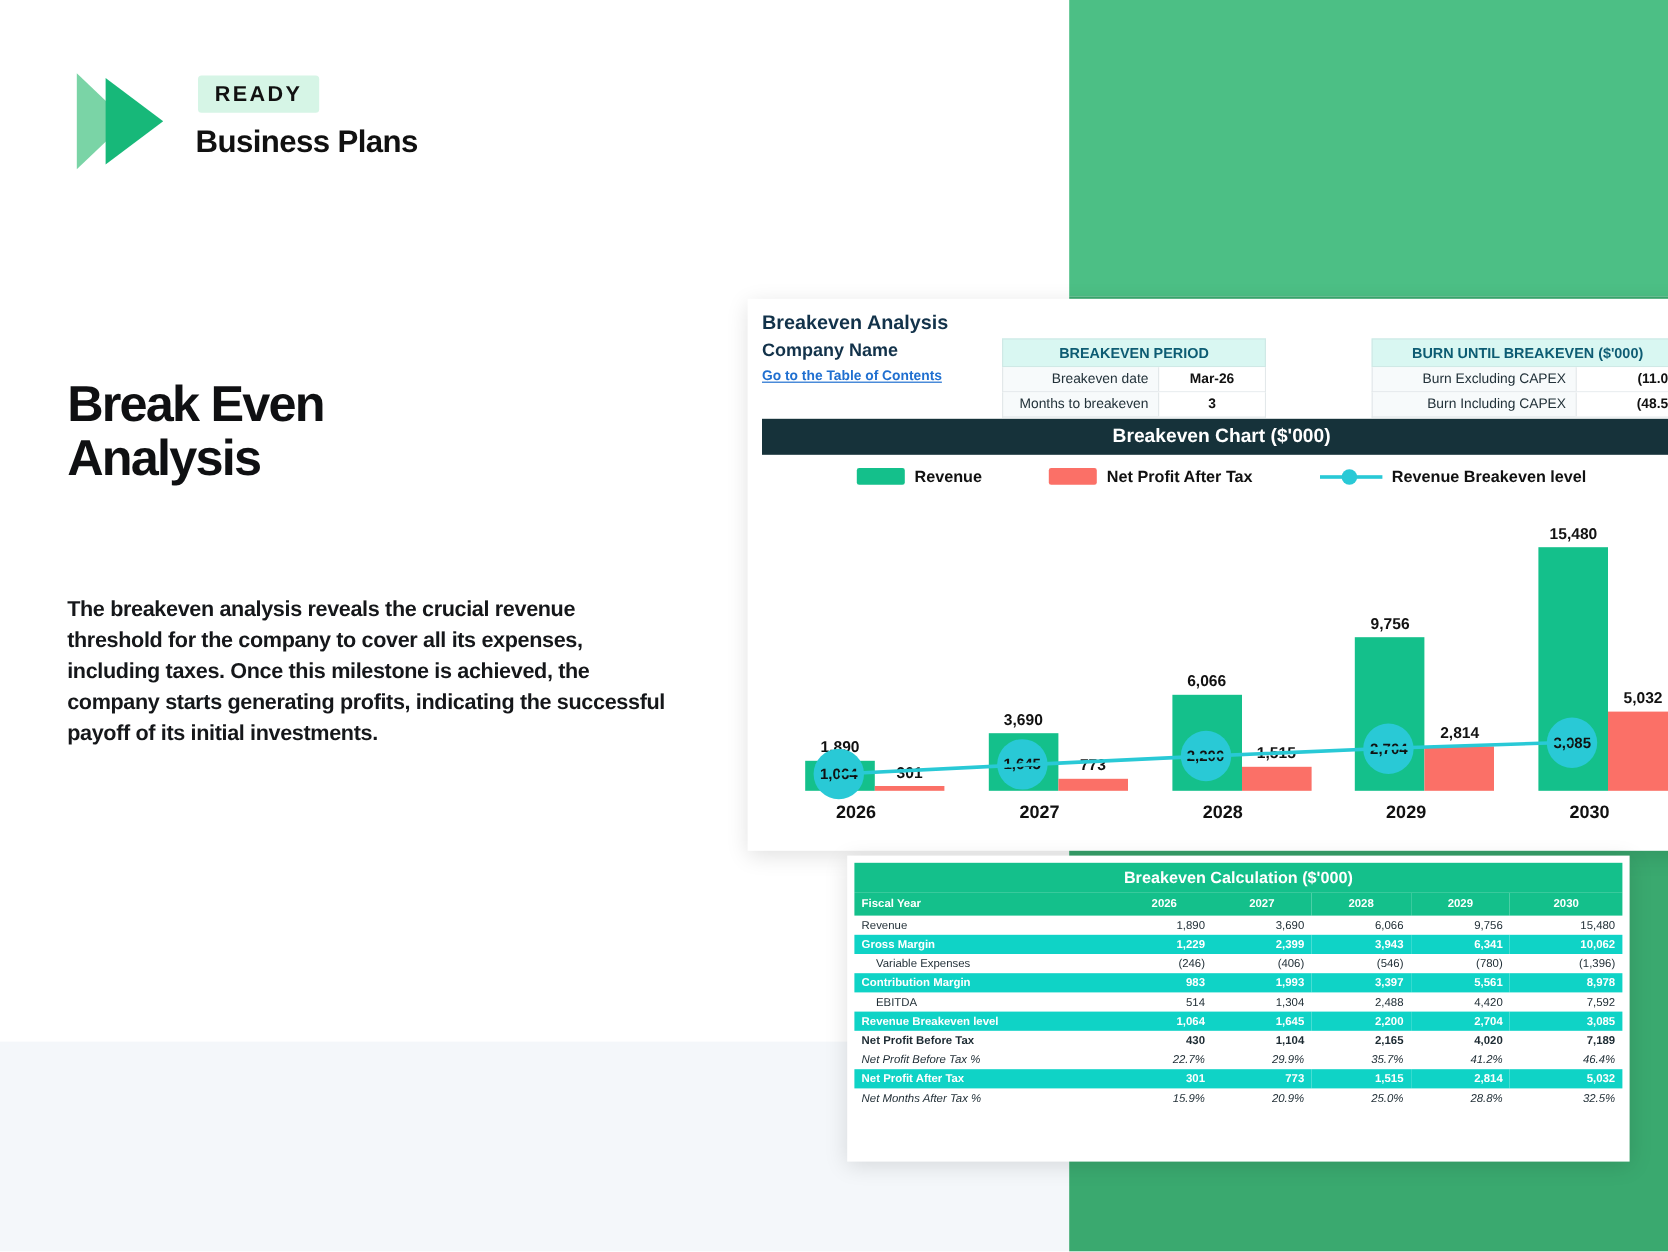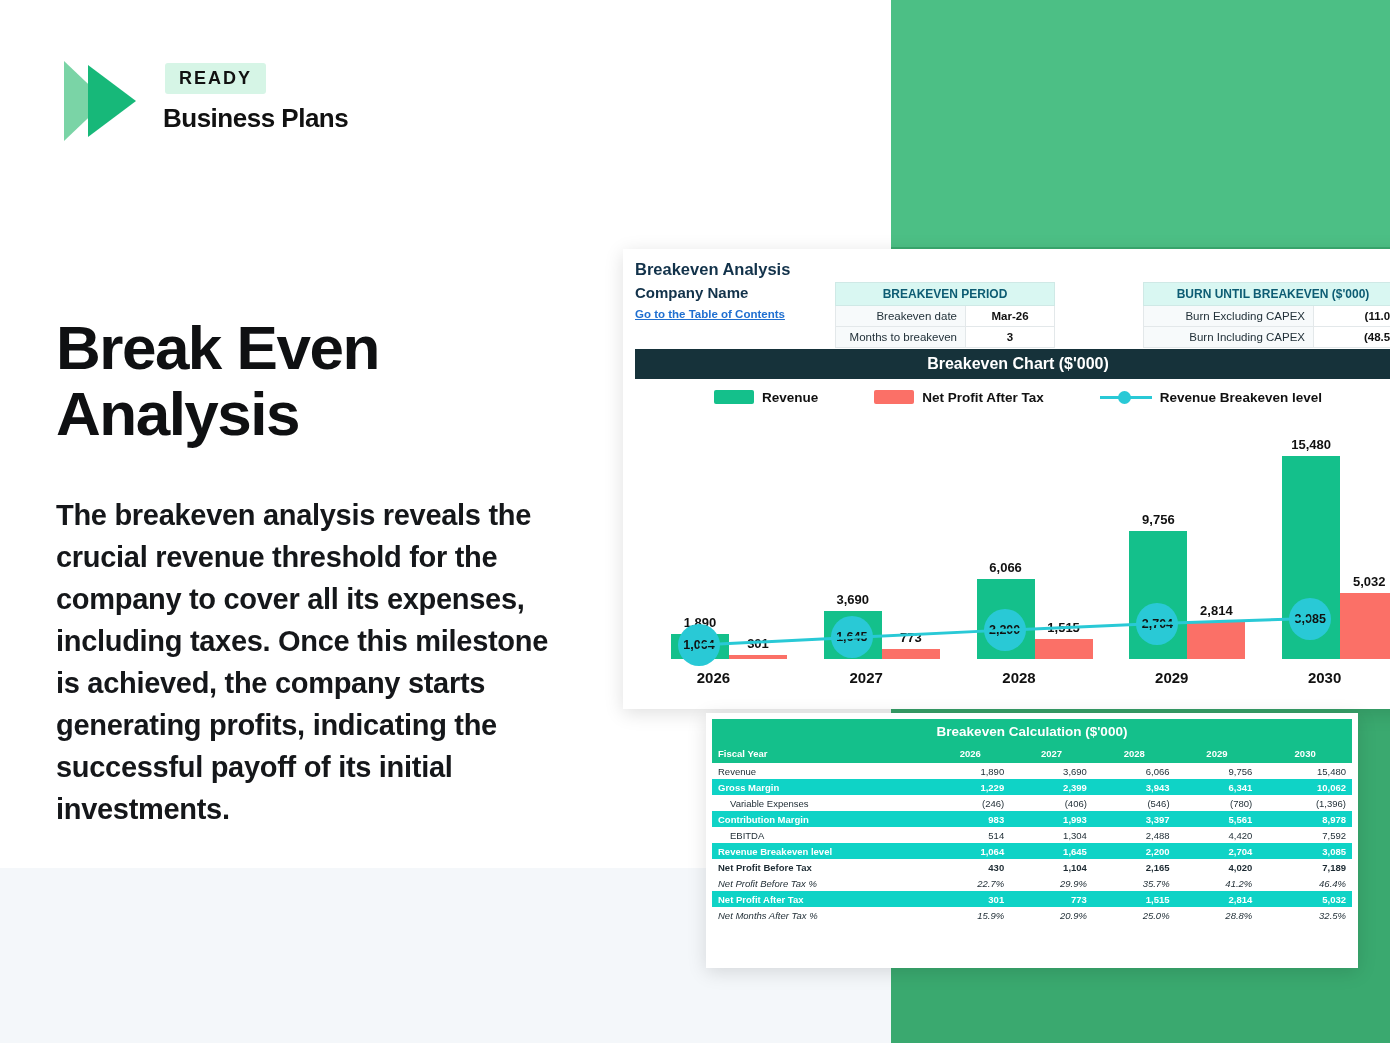--- a/index.html
+++ b/index.html
@@ -17,25 +17,25 @@
   .logo-mark{position:absolute;left:0;top:0;width:86px;height:92px;}
   .ready-badge{
     position:absolute;left:107px;top:8px;background:#d6f5e6;color:#111;
     font-size:18px;font-weight:bold;letter-spacing:2px;padding:5px 14px;border-radius:3px;
   }
   .logo-title{position:absolute;left:105px;top:48px;font-size:26px;font-weight:bold;color:#111;letter-spacing:-0.5px;}
 
   
   .headline{
     position:absolute;left:56px;top:315px;width:520px;
-    font-size:62px;line-height:1.07;font-weight:bold;color:#0f1012;letter-spacing:-1.5px;
+    font-size:42px;line-height:1.07;font-weight:bold;color:#0f1012;letter-spacing:-1.5px;
   }
   .bodytext{
     position:absolute;left:56px;top:494px;width:500px;
-    font-size:29px;line-height:1.45;font-weight:bold;color:#15171a;letter-spacing:-0.3px;
+    font-size:18px;line-height:1.45;font-weight:bold;color:#15171a;letter-spacing:-0.3px;
   }
 
   
   .chart-card{
     position:absolute;left:623px;top:249px;width:790px;height:460px;background:#ffffff;
     box-shadow:0 4px 18px rgba(0,0,0,.13);
   }
   .bk-title{position:absolute;left:12px;top:11px;font-size:16.5px;font-weight:bold;color:#12324a;}
   .bk-company{position:absolute;left:12px;top:35px;font-size:15px;font-weight:bold;color:#12324a;}
   .bk-toc{position:absolute;left:12px;top:59px;font-size:11.5px;font-weight:bold;color:#1f6fd0;text-decoration:underline;cursor:pointer;}

